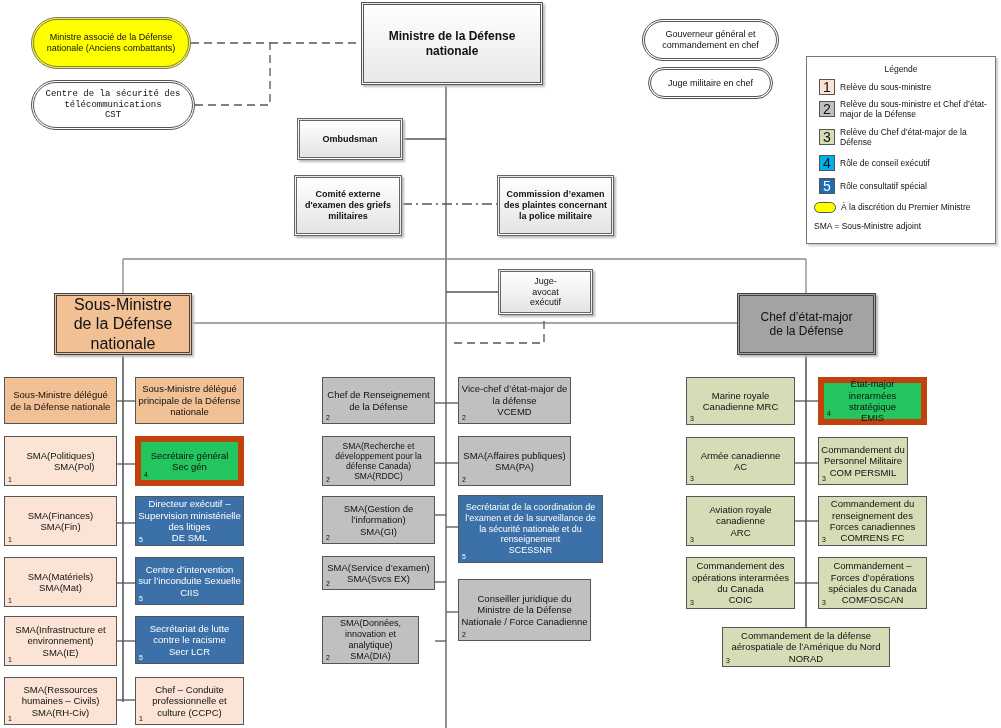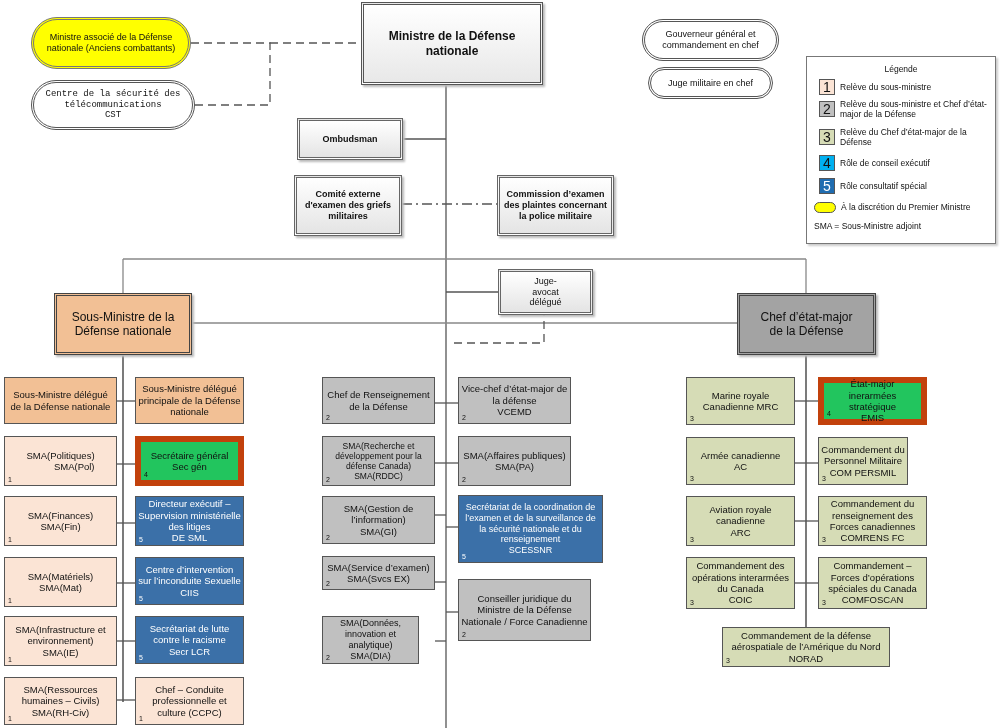--- a/index.html
+++ b/index.html
@@ -10,21 +10,21 @@
          justify-content: center; text-align: center; font-size: 9.5px; line-height: 1.2;
          z-index: 2; padding: 1px 2px; white-space: pre-line; }
   .box .num { position: absolute; left: 3px; bottom: 1px; font-size: 7px; }
   .oval { border-radius: 30px; border: 3px double #555; background: #fff; font-size: 9px; }
   .oval.yellow { background: #ffff00; border-color: #777; }
   .top { background: linear-gradient(#ffffff, #e8e8e8); border: 3px double #555;
          box-shadow: 2px 2px 2px #bbb; font-weight: bold; }
   .grad { background: linear-gradient(#ffffff, #e4e4e4); border: 3px double #666;
           box-shadow: 2px 2px 2px #bbb; font-size: 9px; }
   .grad.bold { font-weight: bold; }
-  .peach-main { background: #f2c095; border: 3px double #444; font-size: 12px;
+  .peach-main { background: #f2c095; border: 3px double #444; font-size: 16px;
                 box-shadow: 2px 2px 2px #bbb; }
   .green-main { background: #a3a3a3; border: 3px double #444; font-size: 12px;
                 box-shadow: 2px 2px 2px #bbb; }
   .peach { background: #f2c095; border: 1px solid #555; }
   .c1 { background: #fbe4d5; border: 1px solid #555; }
   .c2 { background: #c0c0c0; border: 1px solid #555; }
   .c3 { background: #d6dcb6; border: 1px solid #555; }
   .c4 { background: #22c55e; border: 6px solid #c2410c; }
   .c5 { background: #3b70a8; border: 1px solid #555; color: #fff; }
   .legend { position: absolute; left: 806px; top: 56px; width: 190px; height: 188px;
@@ -108,21 +108,21 @@
 <div class="box grad bold" style="left:297px;top:118px;width:106px;height:42px;">
   <span>Ombudsman</span>
 </div>
 <div class="box grad bold" style="left:294px;top:175px;width:108px;height:61px;">
   <span>Comité externe d'examen des griefs militaires</span>
 </div>
 <div class="box grad bold" style="left:497px;top:175px;width:117px;height:61px;">
   <span>Commission d’examen des plaintes concernant la police militaire</span>
 </div>
 <div class="box grad" style="left:498px;top:269px;width:95px;height:46px;">
-  <span style="padding:0 18px;">Juge-avocat délégué</span>
+  <span style="padding:0 18px;">Juge-avocat exécutif</span>
 </div>
 
 <div class="box peach-main" style="left:54px;top:293px;width:138px;height:62px;">
   <span style="padding:0 10px;">Sous-Ministre de la Défense nationale</span>
 </div>
 <div class="box green-main" style="left:737px;top:293px;width:139px;height:62px;">
   <span style="padding:0 14px;">Chef d’état-major de la Défense</span>
 </div>
 
 <div class="legend">

